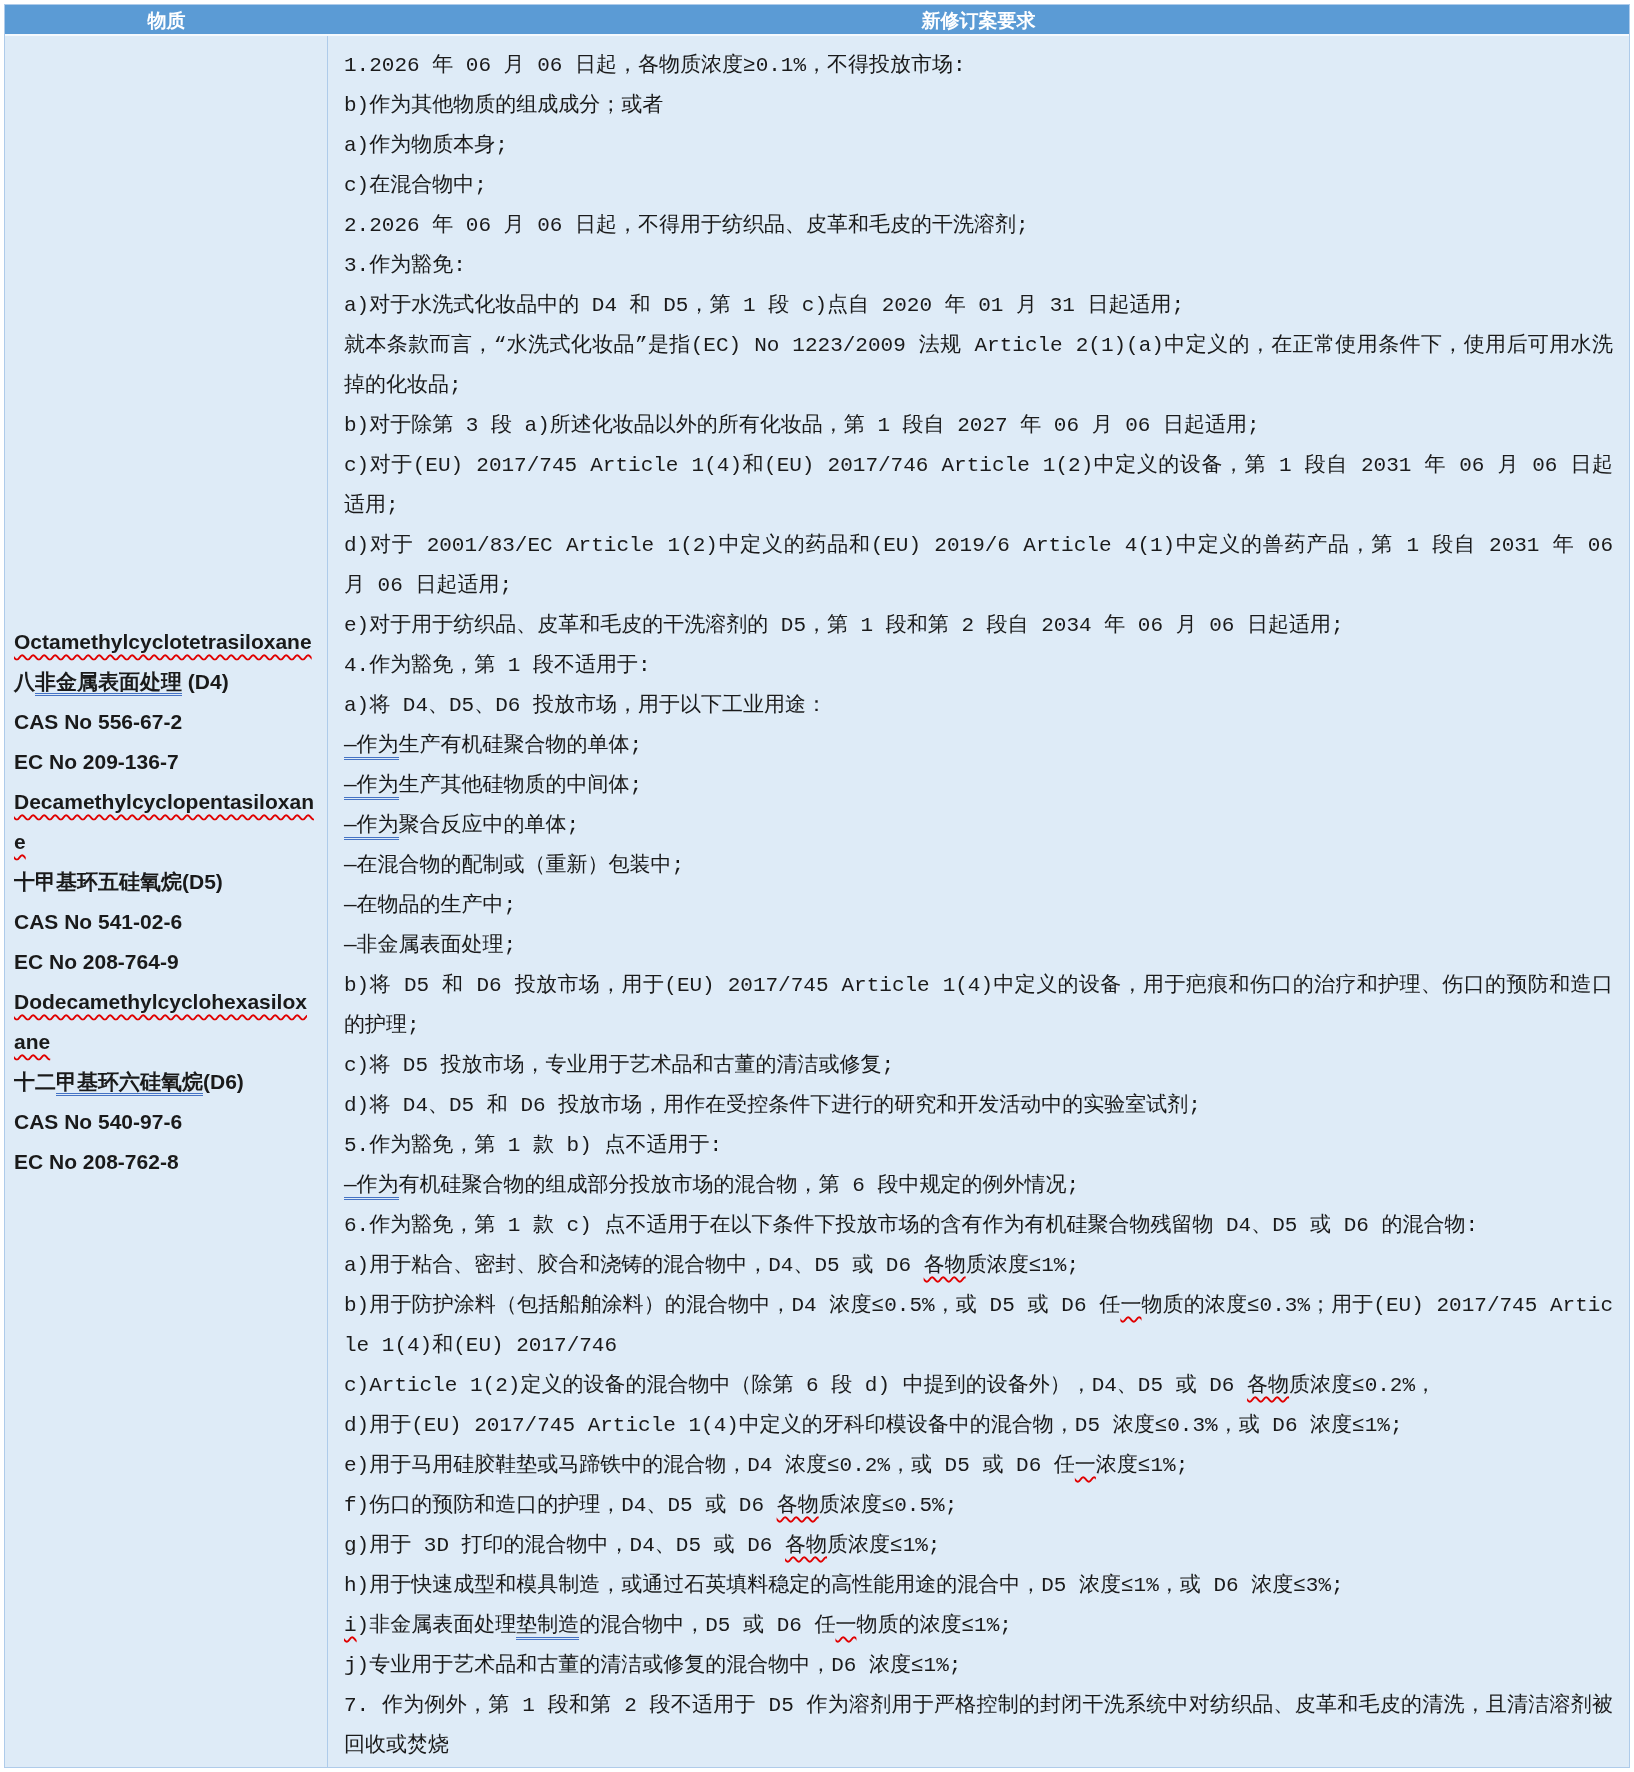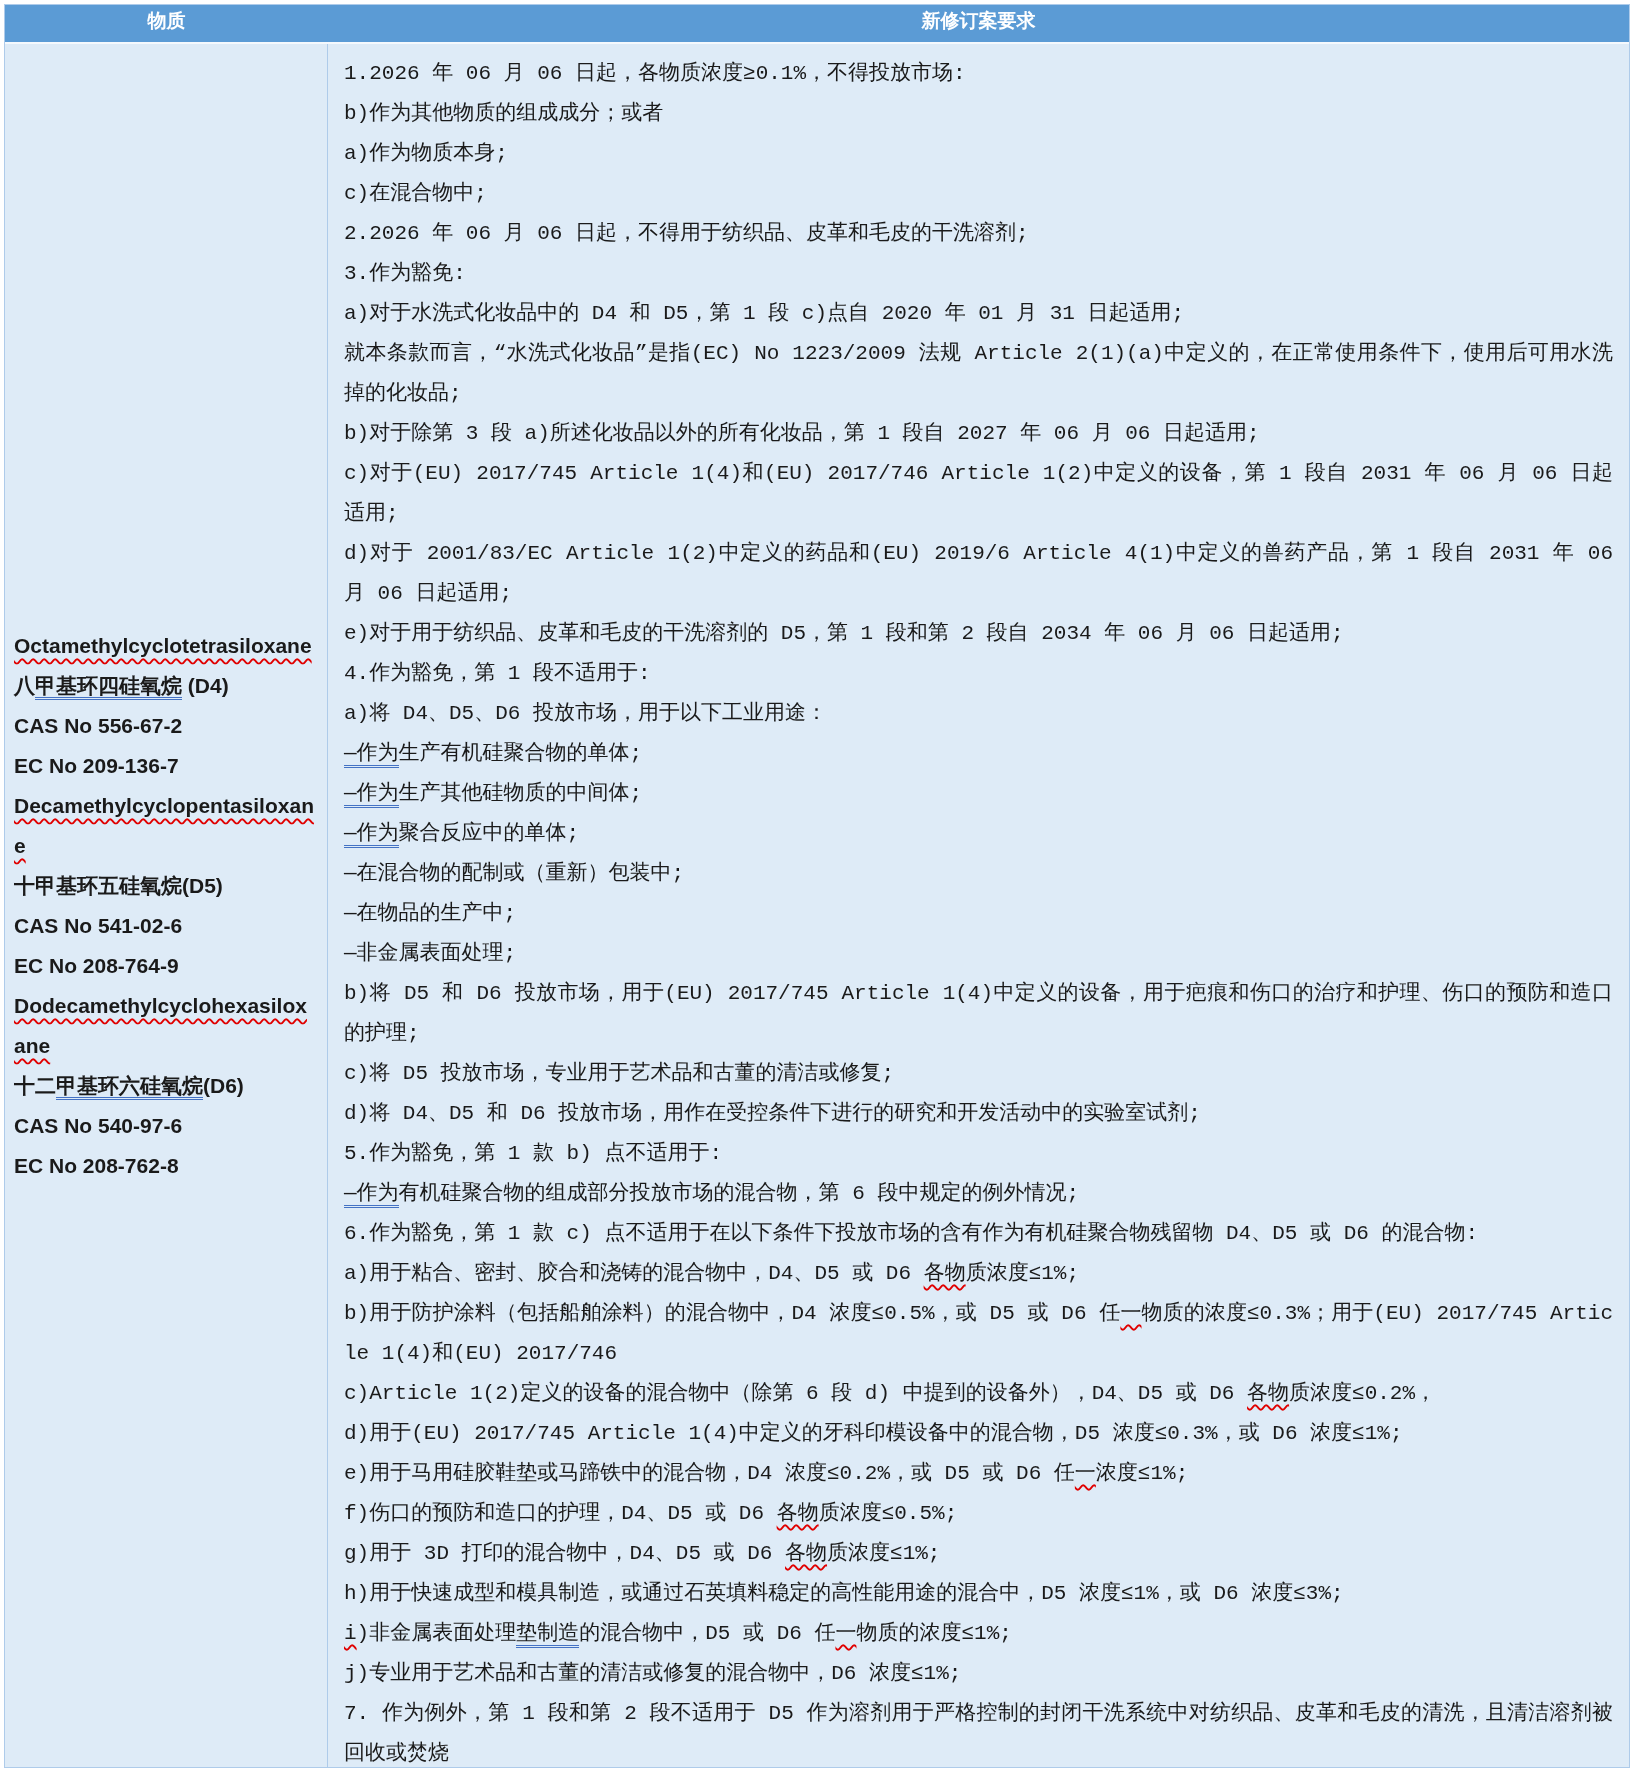--- a/index.html
+++ b/index.html
@@ -23,21 +23,21 @@
     position: absolute;
     left: 4px; top: 4px; right: 4px; bottom: 4px;
     border: 1px solid var(--border-color);
     display: flex;
     flex-direction: column;
     overflow: hidden;
     background: var(--body-bg);
   }
   .thead {
     flex: none;
-    height: 39px;
+    height: 31px;
     display: flex;
     background: var(--header-bg);
     border-bottom: 2px solid #F5F9FD;
   }
   .th {
     color: var(--header-text);
     font-weight: bold;
     font-size: 19px;
     line-height: 31px;
     text-align: center;
@@ -98,21 +98,21 @@
 
 <div class="page">
   <div class="thead">
     <div class="th th-substance">物质</div>
     <div class="th th-req">新修订案要求</div>
   </div>
   <div class="tbody">
     <div class="td td-substance">
       <div>
           <div class="substance-line"><span class="mark-spell">Octamethylcyclotetrasiloxane</span></div>
-          <div class="substance-line"><span>八</span><span class="mark-grammar">甲基环四硅氧烷</span><span> (D4)</span></div>
+          <div class="substance-line"><span>八</span><span class="mark-grammar">非金属表面处理</span><span> (D4)</span></div>
           <div class="substance-line"><span>CAS No 556-67-2</span></div>
           <div class="substance-line"><span>EC No 209-136-7</span></div>
           <div class="substance-line"><span class="mark-spell">Decamethylcyclopentasiloxane</span></div>
           <div class="substance-line"><span>十甲基环五硅氧烷(D5)</span></div>
           <div class="substance-line"><span>CAS No 541-02-6</span></div>
           <div class="substance-line"><span>EC No 208-764-9</span></div>
           <div class="substance-line"><span class="mark-spell">Dodecamethylcyclohexasiloxane</span></div>
           <div class="substance-line"><span>十二</span><span class="mark-grammar">甲基环六硅氧烷</span><span>(D6)</span></div>
           <div class="substance-line"><span>CAS No 540-97-6</span></div>
           <div class="substance-line"><span>EC No 208-762-8</span></div>

